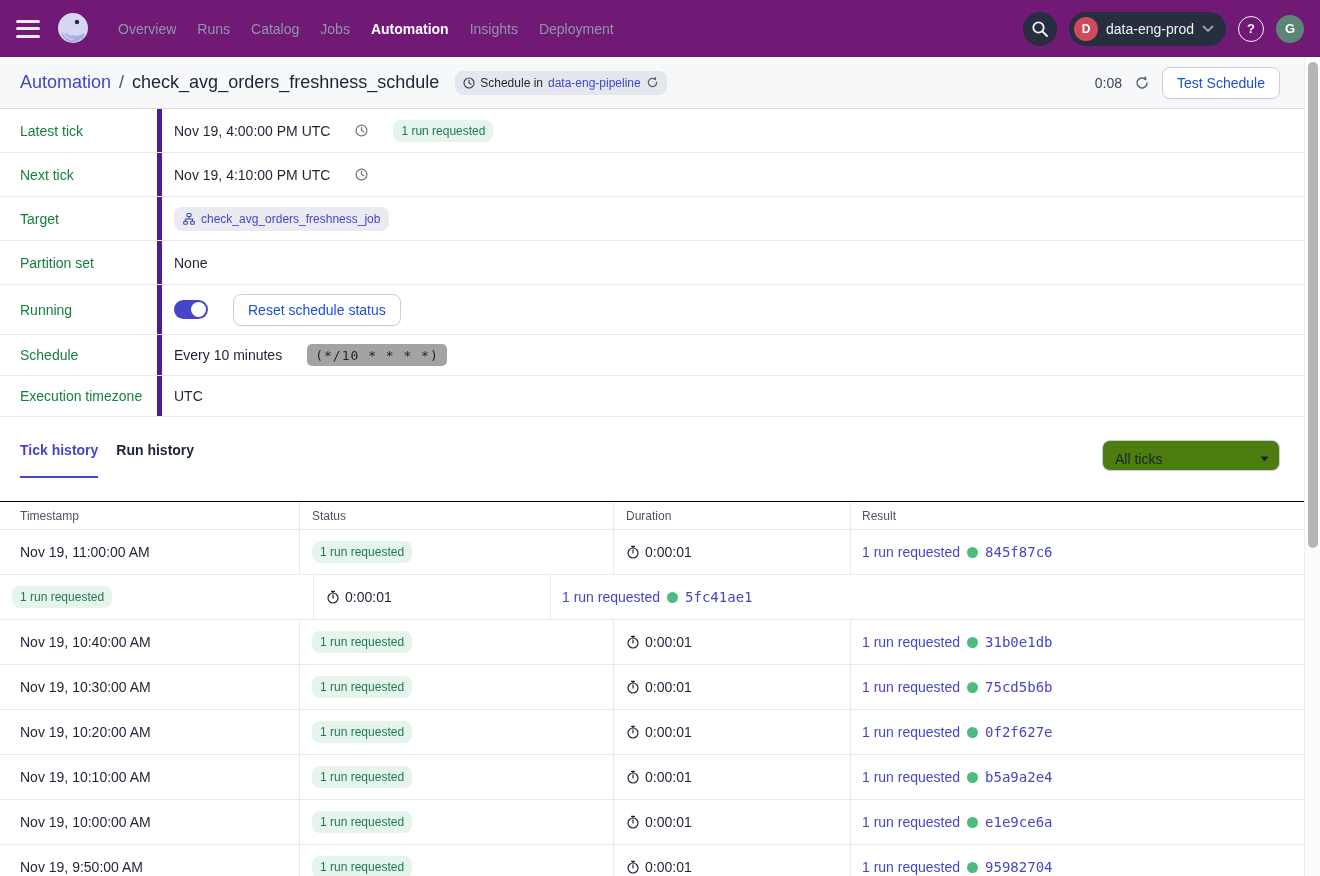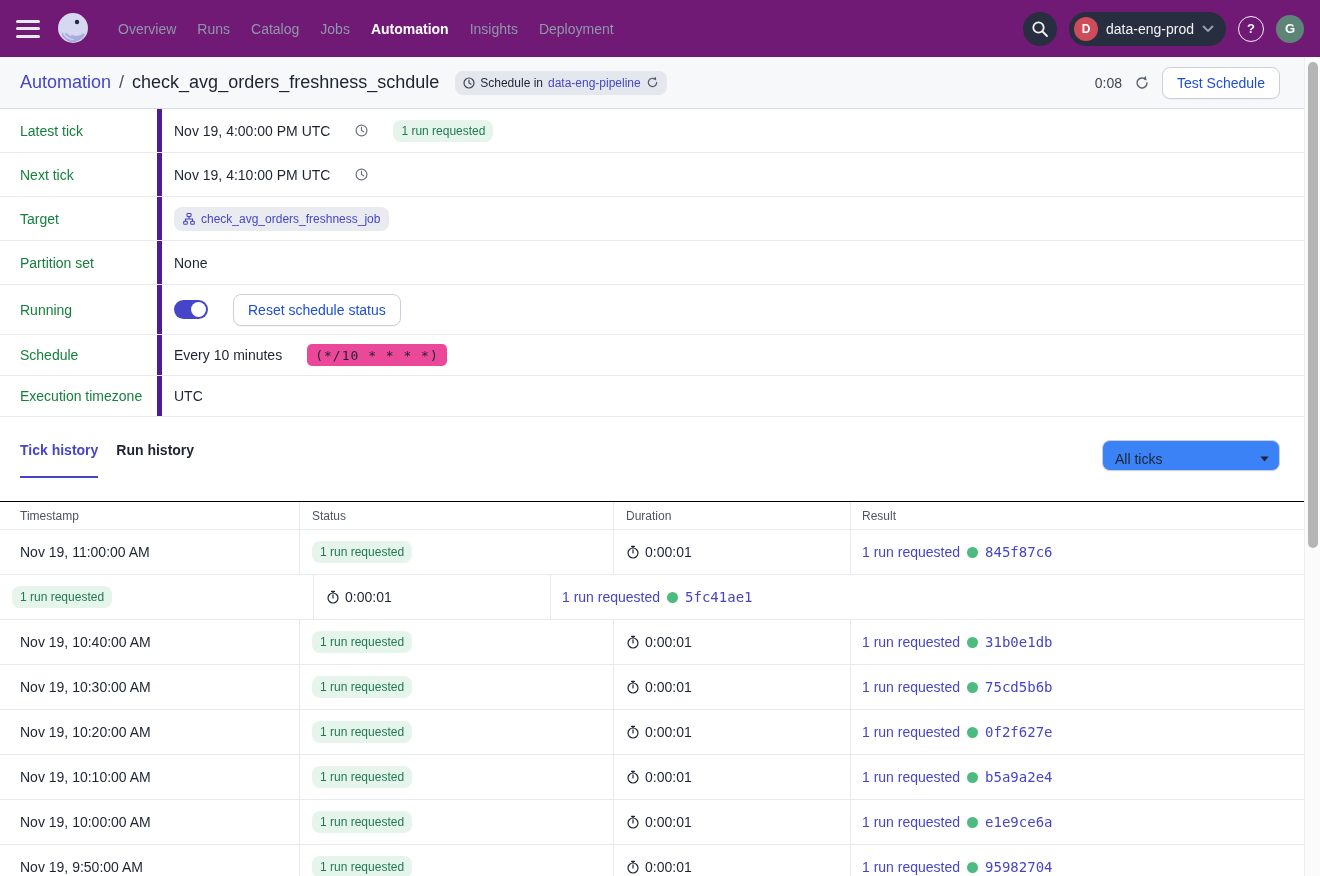--- a/index.html
+++ b/index.html
@@ -39,28 +39,28 @@
   
   .drow { display:flex; align-items:center; border-bottom:1px solid #E8EAEF; min-height:44px; }
   .drow.tall { min-height:50px; }
   .drow.short { min-height:41px; }
   .dlabel { width:162px; flex:0 0 162px; align-self:stretch; display:flex; align-items:center; padding-left:20px; border-right:5px solid #4c1d95; font-size:14px; color:#15803d; }
   .dvalue { display:flex; align-items:center; gap:25px; padding-left:12px; font-size:14px; color:#1C2433; }
   .badge-green { background:#E6F5EC; color:#1F7A50; font-size:12px; border-radius:8px; height:22px; display:inline-flex; align-items:center; padding:0 8px; }
   .target-pill { background:#E9EBF0; border-radius:8px; height:24px; display:inline-flex; align-items:center; gap:6px; padding:0 9px; font-size:12px; color:#4645C9; text-decoration:none; cursor:pointer; }
   .toggle { width:34px; height:19px; border-radius:10px; background:#4645C9; position:relative; cursor:pointer; flex:0 0 34px; }
   .toggle .knob { position:absolute; right:2px; top:2px; width:15px; height:15px; border-radius:50%; background:#fff; }
-  .cron-pill { background:#ec4899; border-radius:5px; height:22px; display:inline-flex; align-items:center; padding:0 8px; font-family:"DejaVu Sans Mono", monospace; font-size:13px; color:#1C2433; letter-spacing:1px; }
+  .cron-pill { background:#a3a3a3; border-radius:5px; height:22px; display:inline-flex; align-items:center; padding:0 8px; font-family:"DejaVu Sans Mono", monospace; font-size:13px; color:#1C2433; letter-spacing:1px; }
 
   
   .toolbar { display:flex; align-items:center; padding:0 24px 0 20px; margin-top:15px; height:46px;gap:32px; }
   .tabs { display:flex; gap:18px; align-self:stretch; }
   .tab { font-size:14px; font-weight:700; color:#1C2433; padding:10px 0 12px; border-bottom:2px solid transparent; cursor:pointer; }
   .tab.active { color:#4645C9; border-bottom-color:#4645C9; }
-  .select-ctl { margin-left:auto; width:178px; height:31px; background:#3b82f6; border:1px solid #C9D0DA; border-radius:8px; display:flex; align-items:center; padding:8px 10px 0 12px; font-size:14px; color:#1C2433; cursor:pointer; box-shadow:0 1px 1px rgba(0,0,0,0.03); }
+  .select-ctl { margin-left:auto; width:178px; height:31px; background:#4d7c0f; border:1px solid #C9D0DA; border-radius:8px; display:flex; align-items:center; padding:8px 10px 0 12px; font-size:14px; color:#1C2433; cursor:pointer; box-shadow:0 1px 1px rgba(0,0,0,0.03); }
   .select-ctl .caret { margin-left:auto; }
 
   
   .ticktable { margin-top:23px; border-top:1px solid #000000; }
   .thead { display:flex; height:28px; border-bottom:1px solid #E8EAEF; }
   .hcell { font-size:12px; color:#4D5562; display:flex; align-items:center; }
   .trow { display:flex; height:45px; border-bottom:1px solid #E8EAEF; }
   .cell { display:flex; align-items:center; }
   .c1 { width:300px; flex:0 0 300px; padding-left:20px; border-right:1px solid #E8EAEF; }
   .c2 { width:314px; flex:0 0 314px; padding-left:12px; border-right:1px solid #E8EAEF; }

